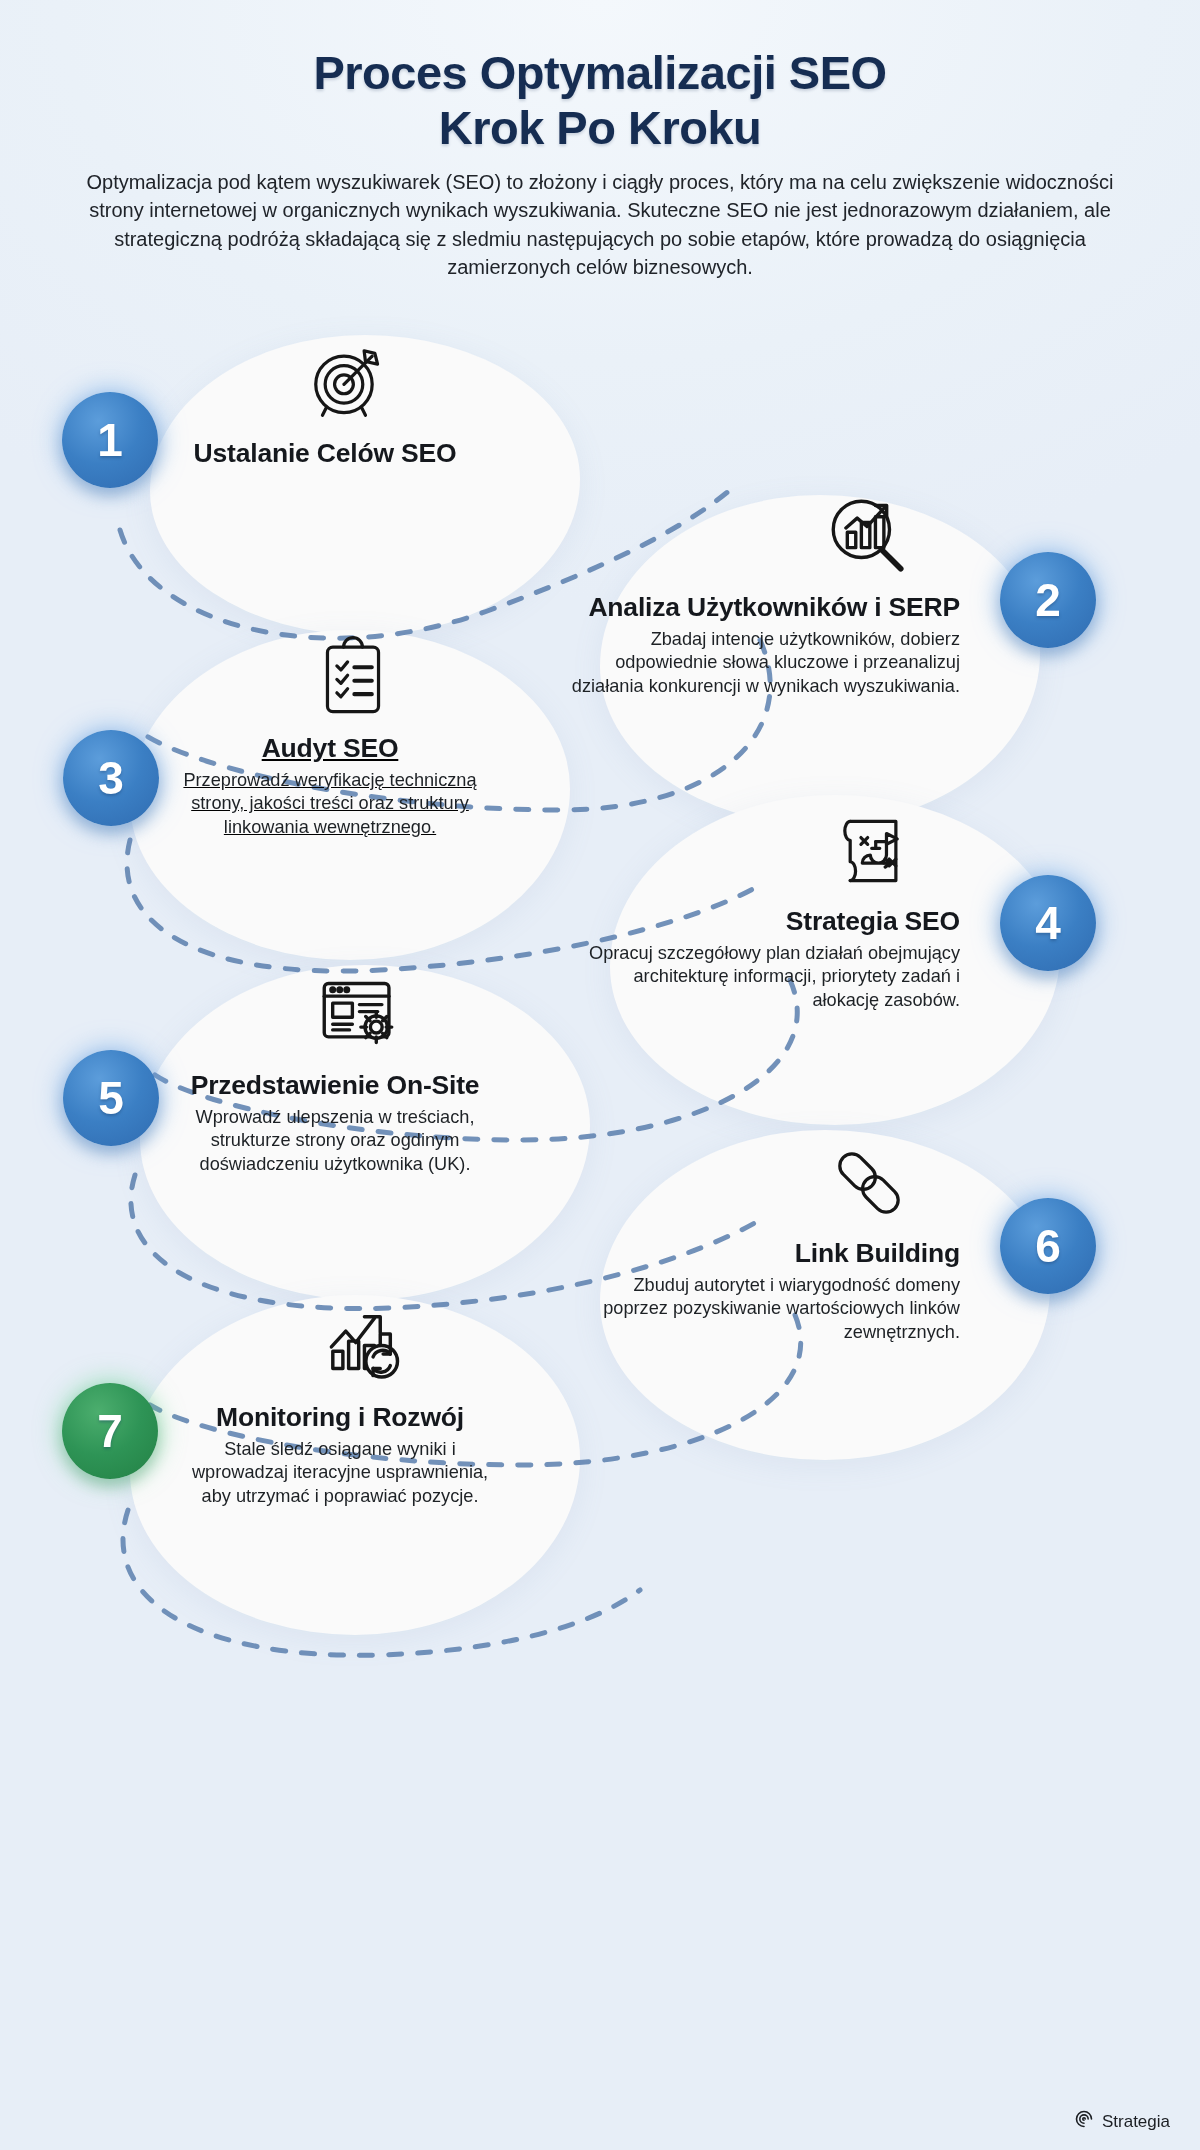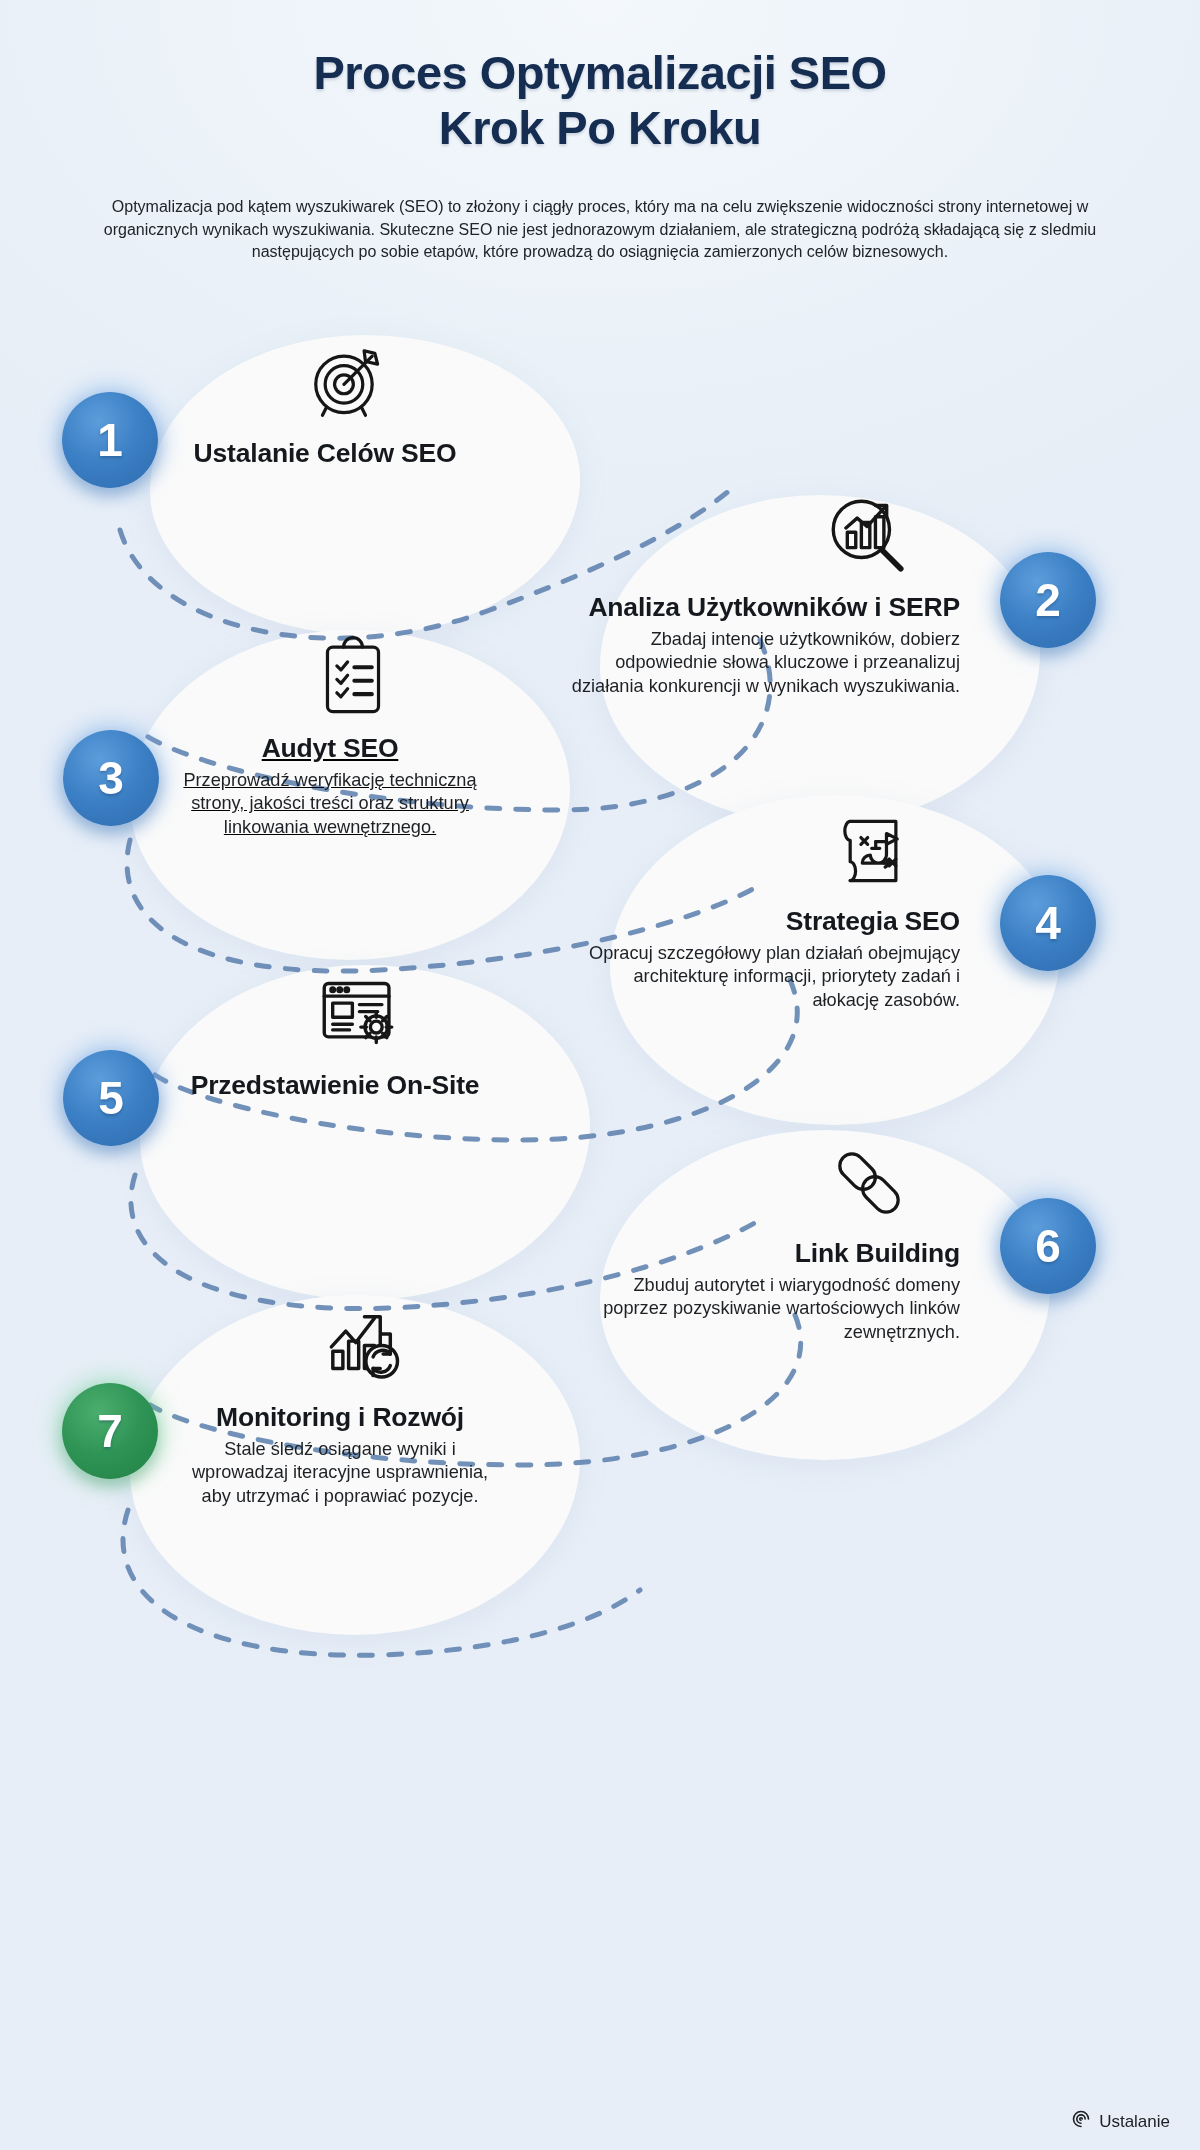--- a/index.html
+++ b/index.html
@@ -29,22 +29,22 @@
     text-shadow: 0 2px 3px rgba(22,45,82,0.18);
   }
   .subtitle {
     margin-top: 20px;
     font-size: 22.5px;
     line-height: 1.33;
     color: #1f2328;
     padding: 0 120px;
   }
   .intro {
-    margin-top: 40px;
-    font-size: 16px;
+    margin-top: 12px;
+    font-size: 20px;
     line-height: 1.42;
     color: #20242a;
     padding: 0 86px;
   }
 
   
   .flow { position: absolute; top: 340px; left: 0; width: 1200px; height: 1810px; }
   .connectors { position: absolute; inset: 0; width: 1200px; height: 1810px; pointer-events: none; }
 
   .blob {
@@ -218,20 +218,21 @@
               <circle cx="19" cy="15.5" r="1.3" fill="#161616"></circle>
               <circle cx="24" cy="15.5" r="1.3" fill="#161616"></circle>
             <rect x="14" y="25" width="14" height="10"></rect>
             <path d="M33 26 h16 M33 31 h13 M14 40 h14 M14 44 h12"></path>
             <circle cx="45" cy="42" r="8" fill="#fafafa"></circle>
             <circle cx="45" cy="42" r="4.2"></circle>
             <path d="M45 31 v4 M45 49 v4 M34 42 h4 M52 42 h4 M37.5 34.5 l3 3 M52.5 34.5 l-3 3 M37.5 49.5 l3 -3 M52.5 49.5 l-3 -3"></path>
           </svg>
         </span>
         <div class="step-title">Przedstawienie On-Site</div>
+        <div class="step-desc">Wprowadź ulepszenia w treściach, strukturze strony oraz ogdinym doświadczeniu użytkownika (UK).</div>
       </div>
     </div>
 
     <div class="step">
       <div class="badge" style="left:1000px; top:858px;">
         <span>6</span>
       </div>
       <div class="stepbody right" style="left:580px; top:800px; width:380px;">
         <span class="icon right">
           <svg width="86" height="86" viewBox="0 0 64 64" fill="none" stroke="#161616" stroke-width="2.4" stroke-linecap="round" stroke-linejoin="round">
@@ -271,16 +272,16 @@
   </div>
 
   <div class="footer">
     <span>
       <svg width="20" height="20" viewBox="0 0 24 24" fill="none" stroke="#1c1f24" stroke-width="1.9" stroke-linecap="round">
         <path d="M21 12a9 9 0 1 0-9 9"></path>
         <path d="M17 12a5 5 0 1 0-5 5"></path>
         <path d="M13.5 12a1.5 1.5 0 1 0-1.5 1.5"></path>
       </svg>
     </span>
-    <span>Ustalanie</span>
+    <span>Strategia</span>
   </div>
 
 </div>
 
 </body></html>

